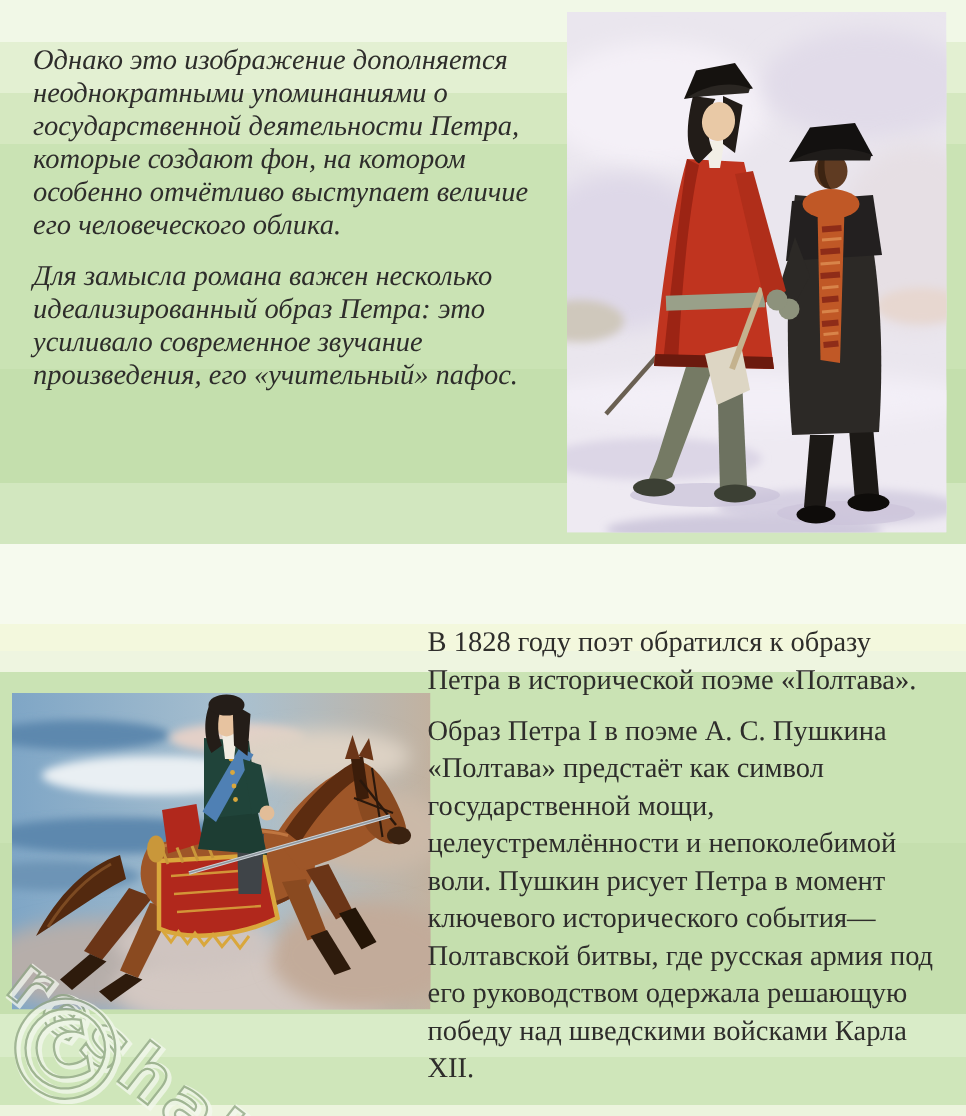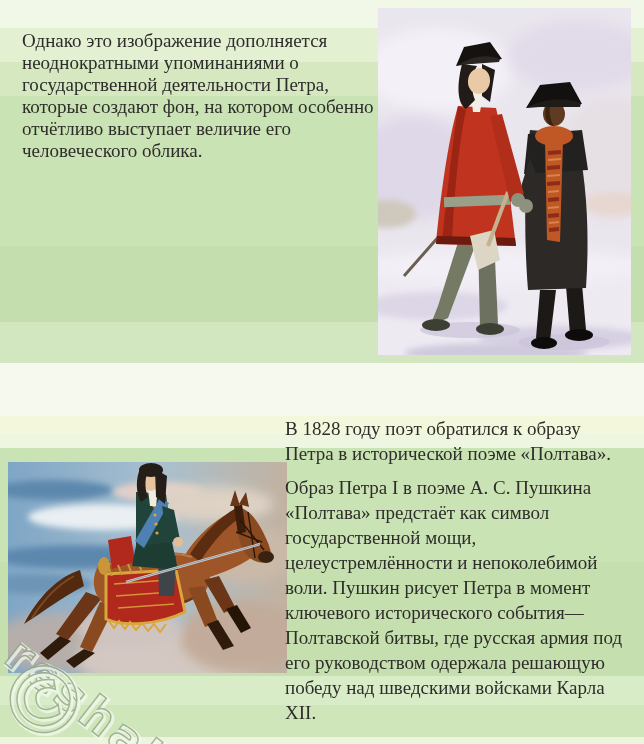--- a/index.html
+++ b/index.html
@@ -23,35 +23,36 @@
       #d9ecc8 676px,#d9ecc8 705px,
       #cfe6ba 705px,#cfe6ba 737px,
       #ecf4dd 737px,#ecf4dd 744px);
   }
   .text-block{
     position:absolute;
     color:#2e2d2b;
     font-size:19px;
   }
   .text-block p{margin:0 0 12px 0;}
-  .text-top{left:22px;top:30px;width:354px;line-height:22px;}
+  .text-top{left:22px;top:30px;width:354px;line-height:22px;font-style:italic;}
   .text-bottom{left:285px;top:416px;width:340px;line-height:25px;}
   .text-bottom p{margin:0 0 9px 0;}
   .painting{position:absolute;display:block;}
   .painting-top{left:378px;top:8px;width:253px;height:347px;}
   .painting-bottom{left:8px;top:462px;width:279px;height:211px;}
   .watermark{position:absolute;left:-4px;top:560px;width:280px;height:184px;overflow:visible;pointer-events:none;}
 </style>
 </head>
 <body>
 
 <div class="page">
 
   <div class="text-block text-top">
     <p>Однако это изображение дополняется неоднократными упоминаниями о государственной деятельности Петра, которые создают фон, на котором особенно отчётливо выступает величие его человеческого облика.</p>
+    <p>Для замысла романа важен несколько идеализированный образ Петра: это усиливало современное звучание произведения, его «учительный» пафос.</p>
   </div>
 
   <svg class="painting painting-top" viewBox="0 0 253 347" xmlns="http://www.w3.org/2000/svg">
     <defs>
       <filter id="b1" x="-40%" y="-40%" width="180%" height="180%">
           <feGaussianBlur stdDeviation="7"></feGaussianBlur>
         </filter>
       <filter id="b2" x="-40%" y="-40%" width="180%" height="180%">
           <feGaussianBlur stdDeviation="3"></feGaussianBlur>
         </filter>

